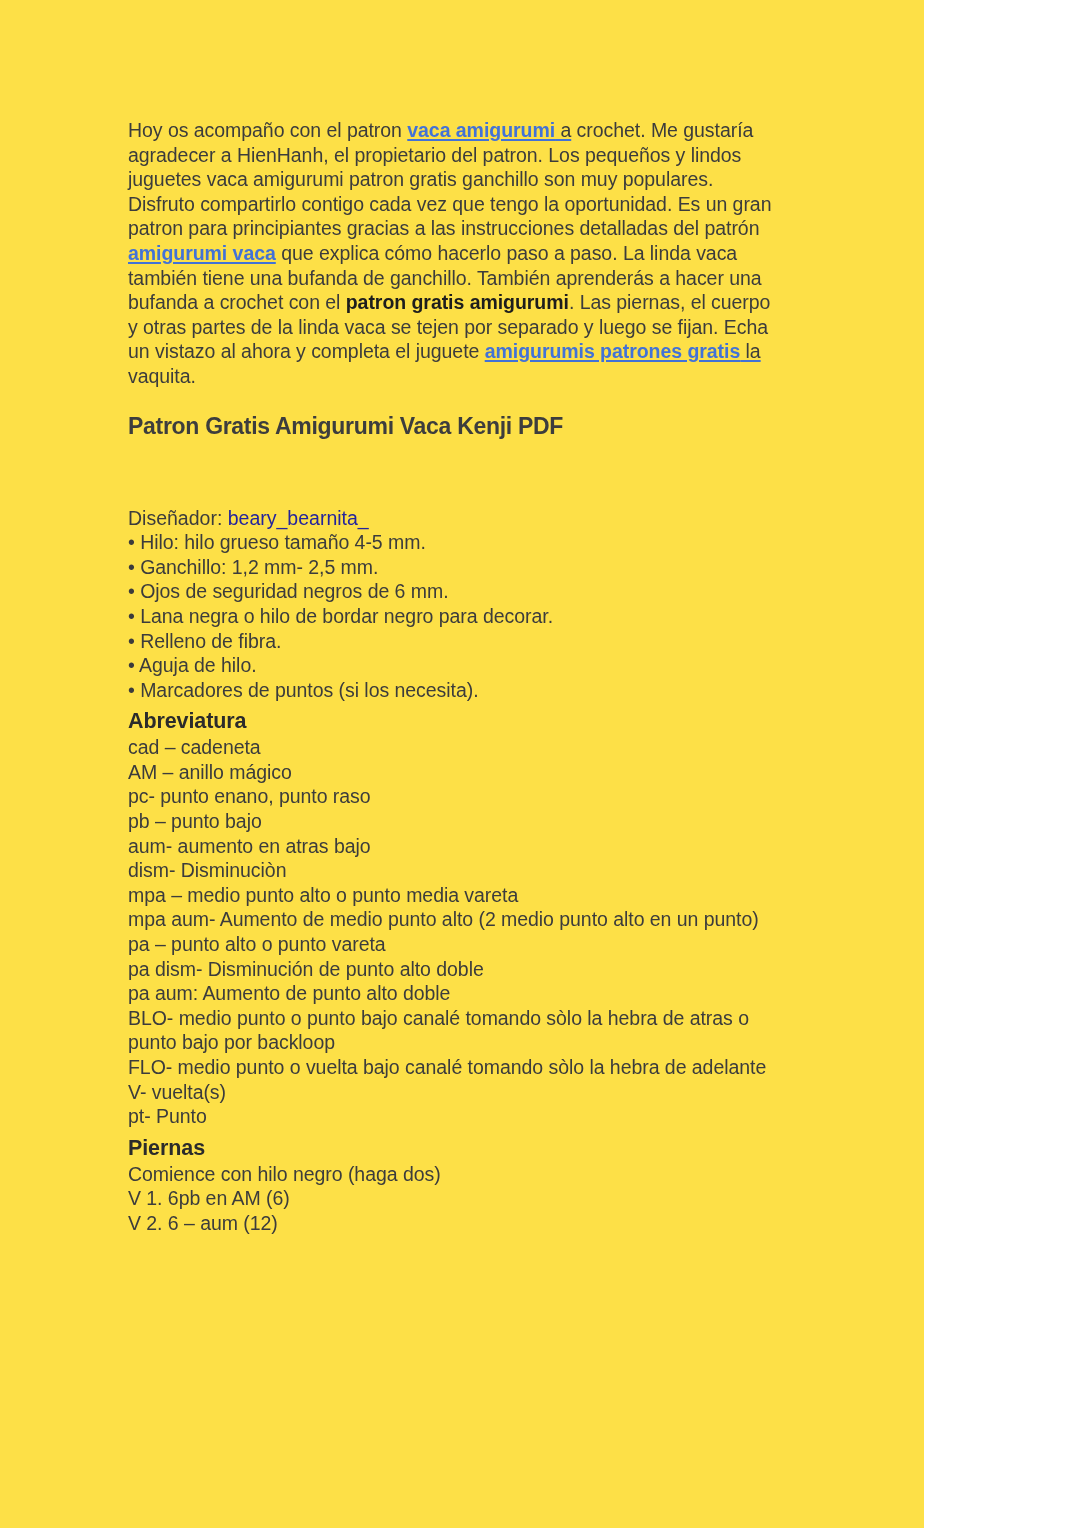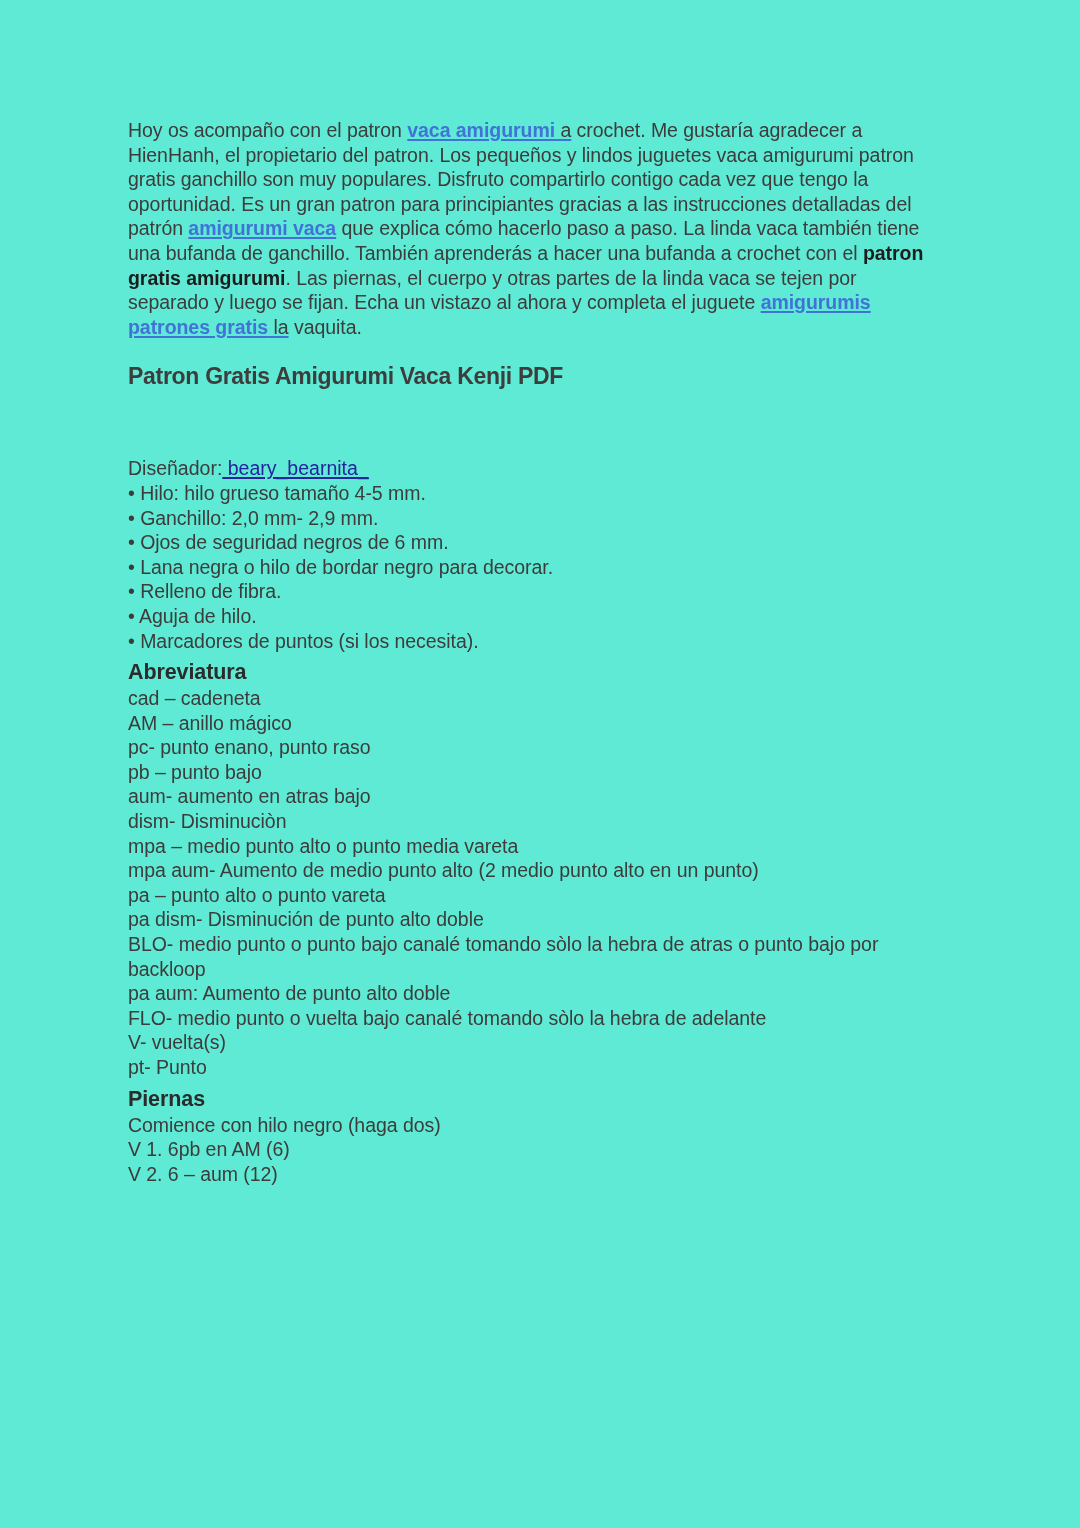--- a/index.html
+++ b/index.html
@@ -11,23 +11,23 @@
     width: 1080px;
     height: 1528px;
     font-family: "Liberation Sans", "DejaVu Sans", sans-serif;
     color: #3c3c3c;
     -webkit-font-smoothing: antialiased;
     overflow: hidden;
   }
 
   .page {
     position: relative;
-    width: 1080px;
+    width: 924px;
     height: 1528px;
-    background: #5eead4;
+    background: #fde047;
     box-sizing: border-box;
     padding: 118px 140px 0 128px;
   }
 
   
   .intro {
     font-size: 19.5px;
     line-height: 24.6px;
     color: #3c3c3c;
     letter-spacing: -0.05px;
@@ -68,21 +68,20 @@
 
   
   .designer {
     font-size: 19.5px;
     line-height: 24.6px;
     color: #3c3c3c;
     margin: 61px 0 0 0;
   }
   .designer-link {
     color: #24249c;
-    text-decoration: underline;
     text-underline-offset: 2px;
     text-decoration-thickness: 1.5px;
     cursor: pointer;
     text-align: center;
   }
 
   
   .h2 {
     font-size: 21.5px;
     line-height: 27px;
@@ -118,42 +117,42 @@
   <p class="intro" id="intro-paragraph"><span>Hoy os acompaño con el patron </span><span class="link">vaca amigurumi</span><span class="link-tail"> a</span><span> crochet. Me gustaría agradecer a HienHanh, el propietario del patron. Los pequeños y lindos juguetes vaca amigurumi patron gratis ganchillo son muy populares. Disfruto compartirlo contigo cada vez que tengo la oportunidad. Es un gran patron para principiantes gracias a las instrucciones detalladas del patrón </span><span class="link">amigurumi vaca</span><span> que explica cómo hacerlo paso a paso. La linda vaca también tiene una bufanda de ganchillo. También aprenderás a hacer una bufanda a crochet con el </span><span class="bold-black">patron gratis amigurumi</span><span>. Las piernas, el cuerpo y otras partes de la linda vaca se tejen por separado y luego se fijan. Echa un vistazo al ahora y completa el juguete </span><span class="link">amigurumis patrones gratis</span><span class="link-tail"> la</span><span> vaquita.</span></p>
 
   <h1 class="h1">Patron Gratis Amigurumi Vaca Kenji PDF</h1>
 
   <p class="designer">
     <span>Diseñador:</span><span class="designer-link"> beary_bearnita_</span>
   </p>
 
   <ul class="list" id="materiales-list">
       <li class="line bullet-line">Hilo: hilo grueso tamaño 4-5 mm.</li>
-      <li class="line bullet-line">Ganchillo: 2,0 mm- 2,9 mm.</li>
+      <li class="line bullet-line">Ganchillo: 1,2 mm- 2,5 mm.</li>
       <li class="line bullet-line">Ojos de seguridad negros de 6 mm.</li>
       <li class="line bullet-line">Lana negra o hilo de bordar negro para decorar.</li>
       <li class="line bullet-line">Relleno de fibra.</li>
       <li class="line bullet-line">Aguja de hilo.</li>
       <li class="line bullet-line">Marcadores de puntos (si los necesita).</li>
     </ul>
 
   <h2 class="h2">Abreviatura</h2>
   <div id="abreviatura-list">
       <div class="line">cad – cadeneta</div>
       <div class="line">AM – anillo mágico</div>
       <div class="line">pc- punto enano, punto raso</div>
       <div class="line">pb – punto bajo</div>
       <div class="line">aum- aumento en atras bajo</div>
       <div class="line">dism- Disminuciòn</div>
       <div class="line">mpa – medio punto alto o punto media vareta</div>
       <div class="line">mpa aum- Aumento de medio punto alto (2 medio punto alto en un punto)</div>
       <div class="line">pa – punto alto o punto vareta</div>
       <div class="line">pa dism- Disminución de punto alto doble</div>
+      <div class="line">pa aum: Aumento de punto alto doble</div>
       <div class="line">BLO- medio punto o punto bajo canalé tomando sòlo la hebra de atras o punto bajo por backloop</div>
-      <div class="line">pa aum: Aumento de punto alto doble</div>
       <div class="line">FLO- medio punto o vuelta bajo canalé tomando sòlo la hebra de adelante</div>
       <div class="line">V- vuelta(s)</div>
       <div class="line">pt- Punto</div>
     </div>
 
   <h2 class="h2">Piernas</h2>
   <div id="piernas-list">
       <div class="line">Comience con hilo negro (haga dos)</div>
       <div class="line">V 1. 6pb en AM (6)</div>
       <div class="line">V 2. 6 – aum (12)</div>

